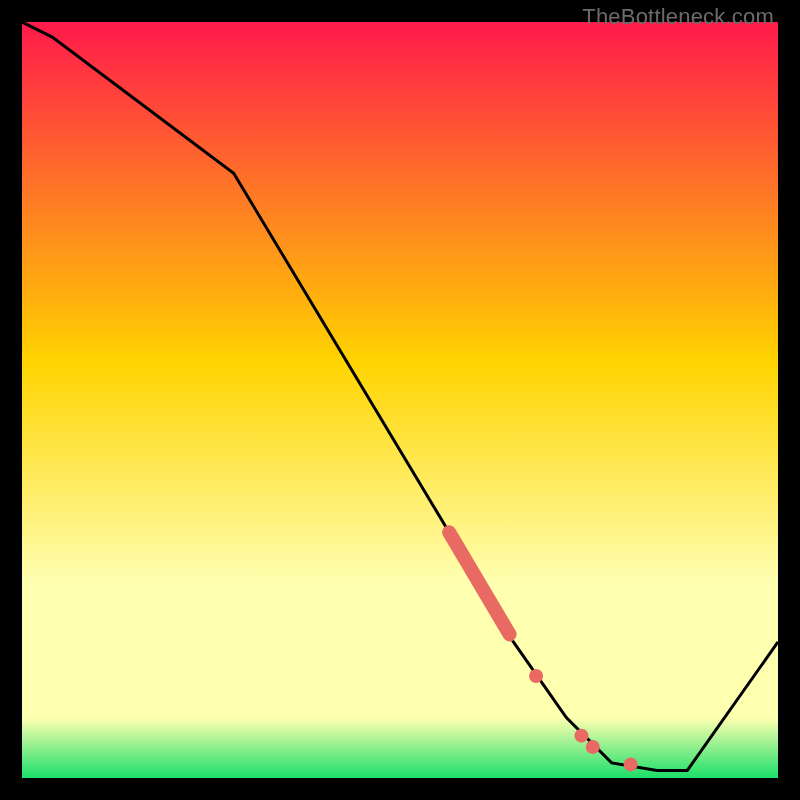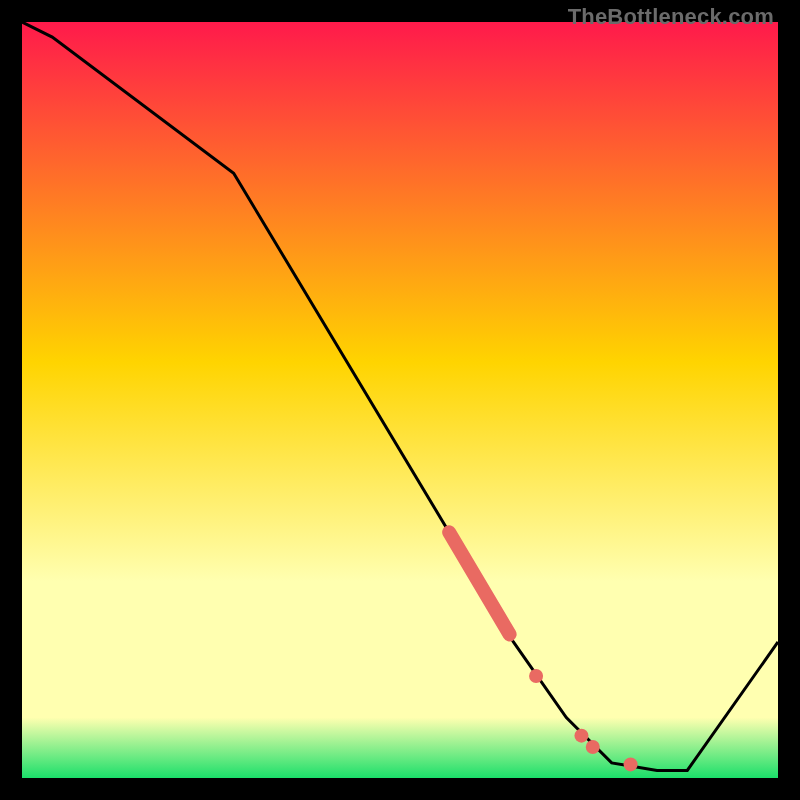--- a/index.html
+++ b/index.html
@@ -1,18 +1,18 @@
 <!DOCTYPE html>
 <html><head>
 <meta charset="utf-8">
 <style>
   html,body{margin:0;padding:0;width:800px;height:800px;background:#000;overflow:hidden;font-family:Arial,Helvetica,sans-serif}
   .frame{position:absolute;left:22px;top:22px;width:756px;height:756px;background:#000}
   .plot{position:absolute;left:0;top:0;width:756px;height:756px}
-  .watermark{position:absolute;top:4px;right:26px;color:#6b6b6b;font-size:22px;font-weight:700;letter-spacing:.2px}
+  .watermark{position:absolute;top:4px;right:26px;color:#6b6b6b;font-size:22px;font-weight:400;letter-spacing:.2px}
 </style>
 </head>
 <body>
 
 <div class="frame">
   <svg class="plot" viewBox="0 0 756 756" preserveAspectRatio="none">
     <defs>
       <linearGradient id="bg" x1="0" y1="0" x2="0" y2="1">
           <stop offset="0%" stop-color="#ff1a4b"></stop>
           <stop offset="45%" stop-color="#ffd400"></stop>

